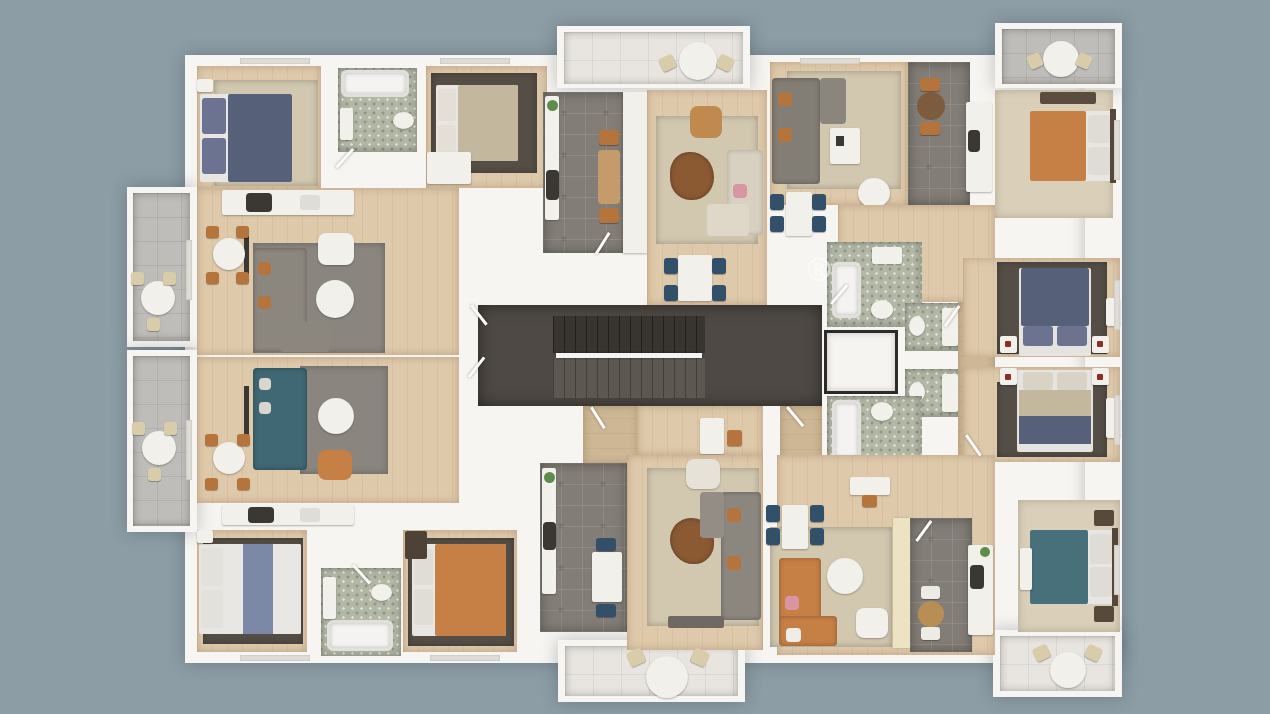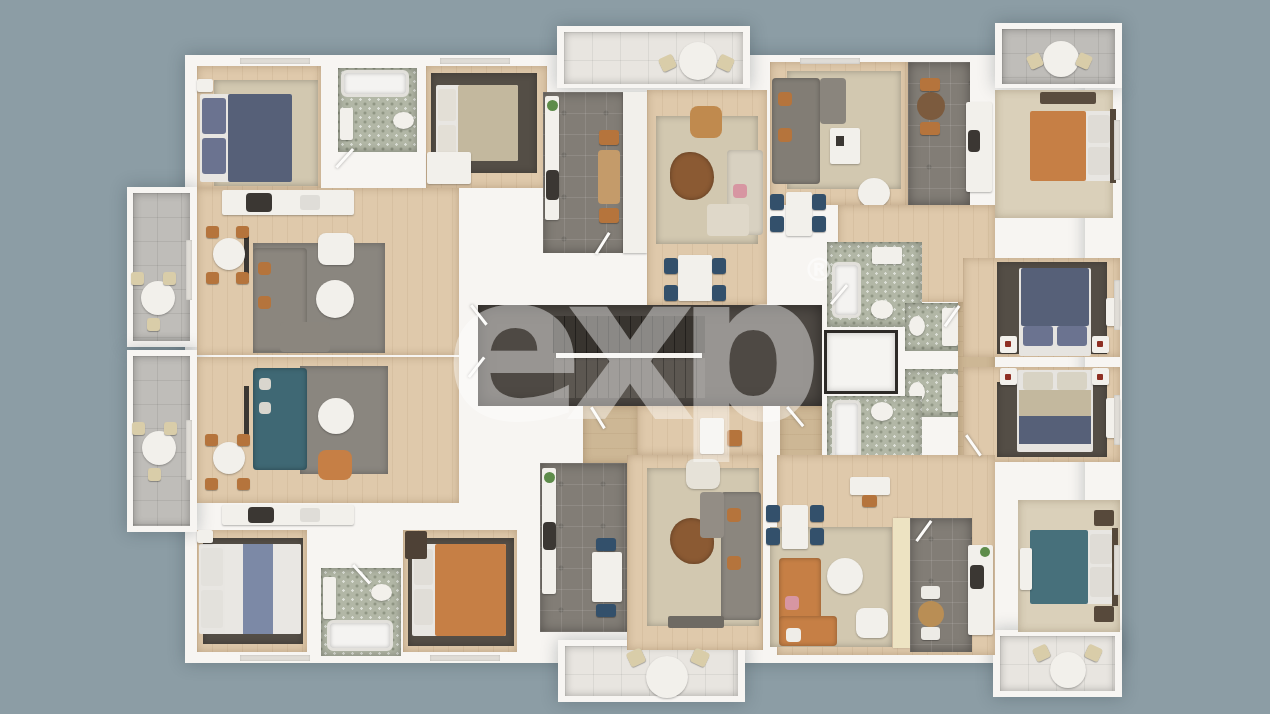--- a/index.html
+++ b/index.html
@@ -366,16 +366,15 @@
     <div class="p win" style="left:1114px;top:280px;width:6px;height:50px"></div>
     <div class="p win" style="left:1114px;top:395px;width:6px;height:50px"></div>
     <div class="p win" style="left:1114px;top:545px;width:6px;height:50px"></div>
     <div class="p win" style="left:240px;top:655px;width:70px;height:6px"></div>
     <div class="p win" style="left:430px;top:655px;width:70px;height:6px"></div>
     <div class="p win" style="left:186px;top:240px;width:6px;height:60px"></div>
     <div class="p win" style="left:186px;top:420px;width:6px;height:60px"></div>
   </div>
 
   
-  <div class="wm"><span>exp</span></div>
   <div class="wmr">®</div>
 
 </div>
 
 </body></html>

